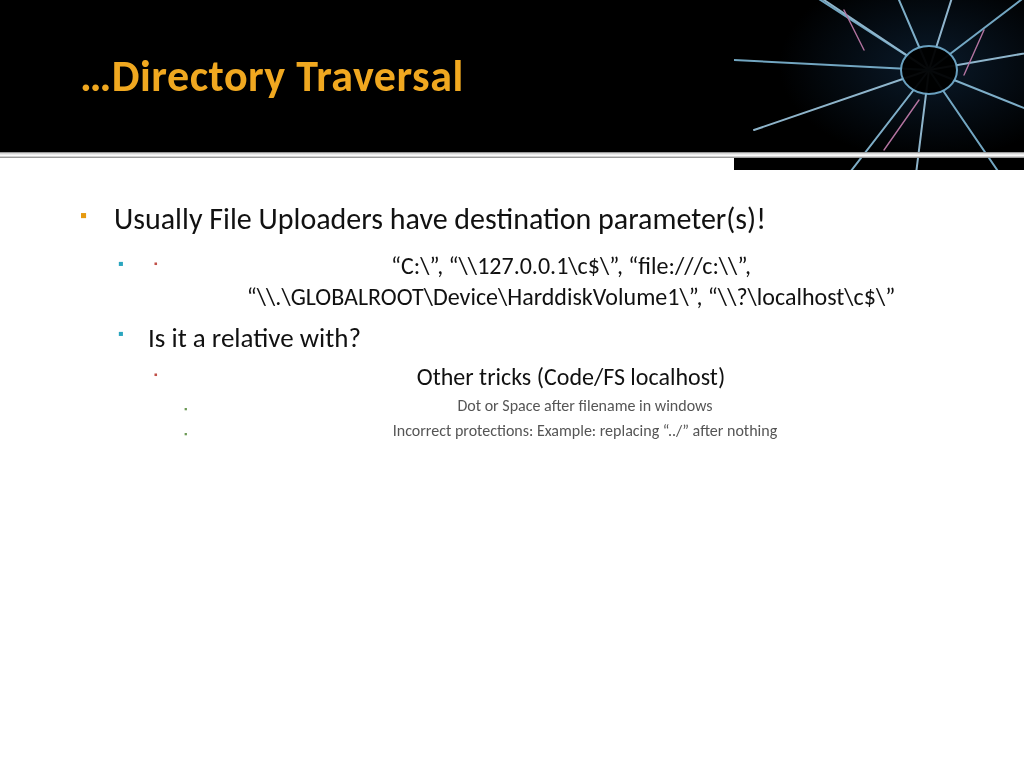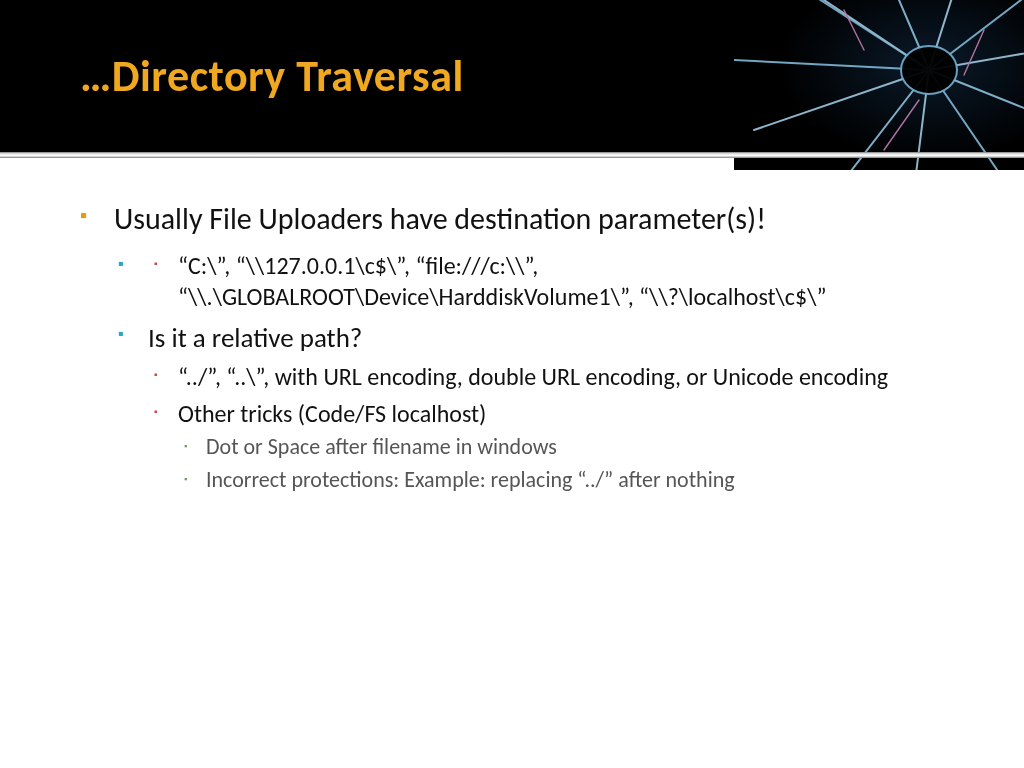--- a/index.html
+++ b/index.html
@@ -41,24 +41,24 @@
     color: #111;
   }
   ul { list-style: none; }
   li { position: relative; }
   .lvl1 > li { padding-left: 34px; font-size: 30px; line-height: 1.25; margin-bottom: 4px; }
   .lvl1 > li::before { content: "▪"; position: absolute; left: 0; top: 3px; color: #e69a10; font-size: 20px; }
   .lvl2 { margin-top: 12px; }
   .lvl2 > li { padding-left: 34px; font-size: 27px; line-height: 1.3; margin-bottom: 8px; }
   .lvl2 > li::before { content: "▪"; position: absolute; left: 4px; top: 4px; color: #2aa6bf; font-size: 16px; }
   .lvl3 { margin-top: 6px; }
-  .lvl3 > li { padding-left: 30px; font-size: 24px; line-height: 1.3; margin-bottom: 6px; }
+  .lvl3 > li { padding-left: 30px; font-size: 24px; line-height: 1.3; margin-bottom: 6px; text-align: center; }
   .lvl3 > li::before { content: "▪"; position: absolute; left: 6px; top: 7px; color: #c05048; font-size: 10px; }
   .lvl4 { margin-top: 4px; }
-  .lvl4 > li { padding-left: 28px; font-size: 22px; line-height: 1.3; margin-bottom: 4px; color: #555; }
+  .lvl4 > li { padding-left: 28px; font-size: 16px; line-height: 1.3; margin-bottom: 4px; color: #555; }
   .lvl4 > li::before { content: "▪"; position: absolute; left: 6px; top: 7px; color: #6c9a56; font-size: 9px; }
 </style>
 </head>
 <body>
 
 <div class="slide">
   <div class="header">
     <div class="header-title">…Directory Traversal</div>
     <svg class="cracked" viewBox="0 0 300 190">
       <defs>
@@ -96,25 +96,22 @@
         <span>Usually File Uploaders have destination parameter(s)!</span>
         <ul class="lvl2">
           <li>
             <ul class="lvl3">
               <li>
                 <span>“C:\”, “\\127.0.0.1\c$\”, “file:///c:\\”, “\\.\GLOBALROOT\Device\HarddiskVolume1\”, “\\?\localhost\c$\”</span>
               </li>
             </ul>
           </li>
           <li>
-            <span>Is it a relative path?</span>
+            <span>Is it a relative with?</span>
             <ul class="lvl3">
-              <li>
-                <span>“../”, “..\”, with URL encoding, double URL encoding, or Unicode encoding</span>
-              </li>
               <li>
                 <span>Other tricks (Code/FS localhost)</span>
                 <ul class="lvl4">
                   <li>
                     <span>Dot or Space after filename in windows</span>
                   </li>
                   <li>
                     <span>Incorrect protections: Example: replacing “../” after nothing</span>
                   </li>
                 </ul>

